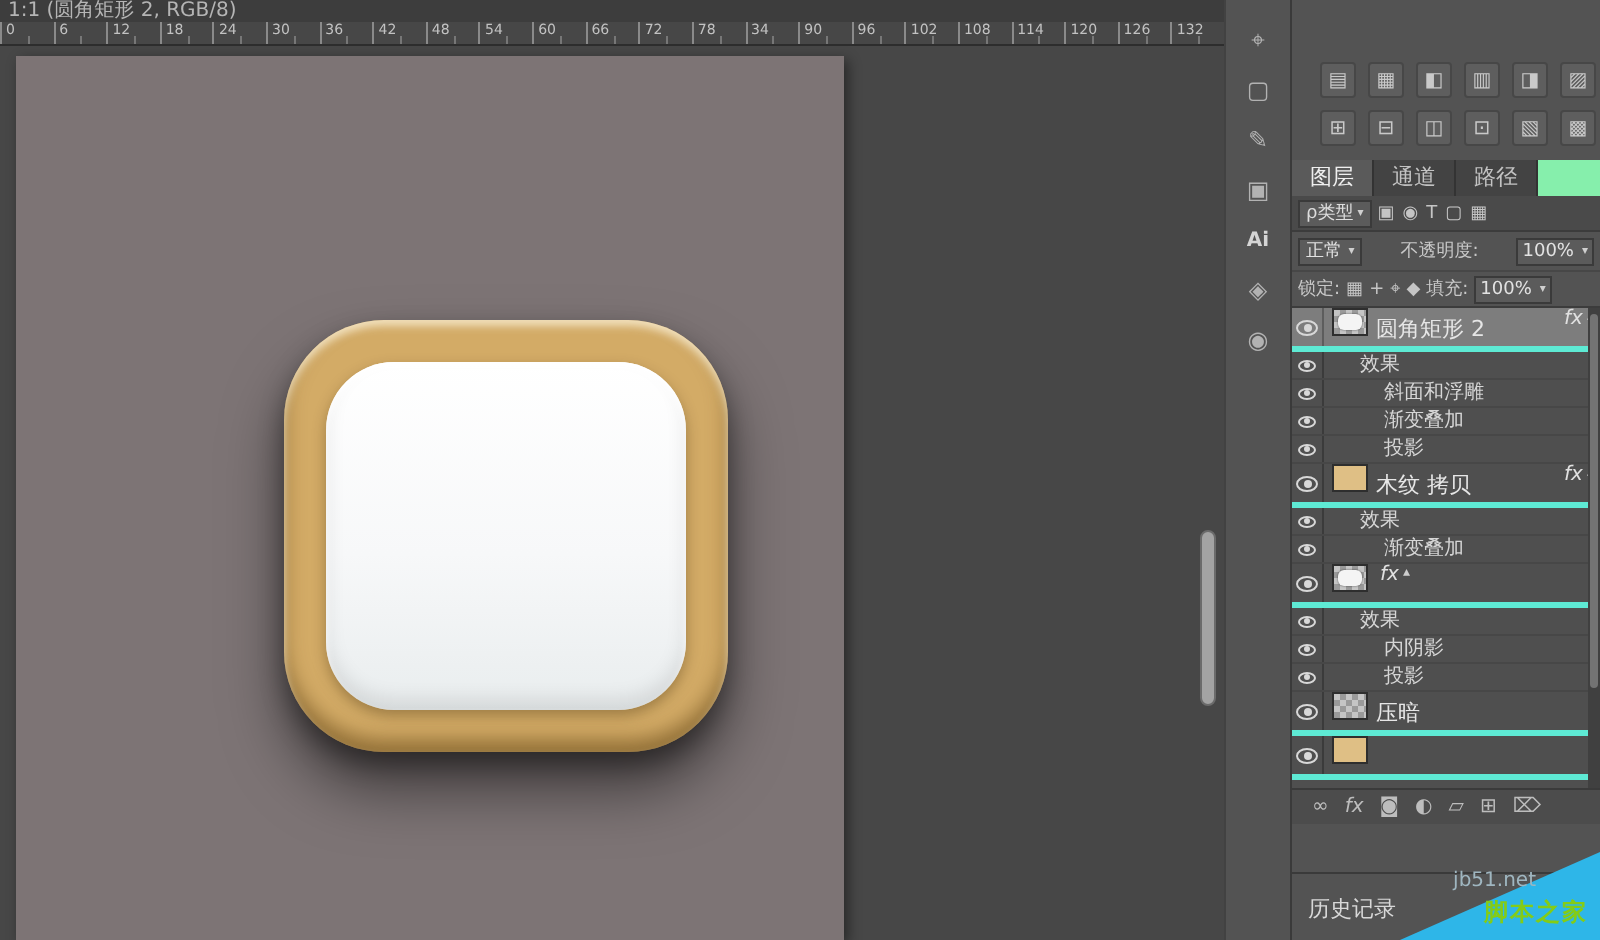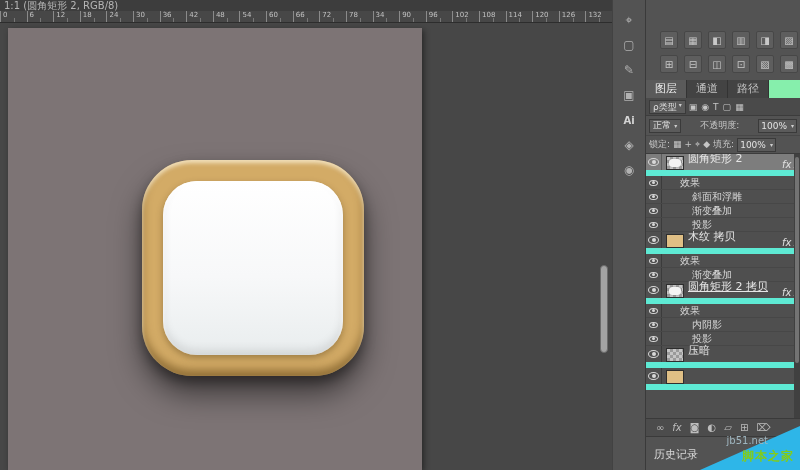--- a/index.html
+++ b/index.html
@@ -96,21 +96,21 @@
   .tab {
     padding:2px 9px 2px; font-size:11px; color:#c3c3c3; background:#434343;
     border-right:1px solid #333; line-height:14px;
   }
   .tab.active { background:#5a5a5a; color:#efefef; }
   .filter-row {
     height:18px; background:#4a4a4a; display:flex; align-items:center;
     border-bottom:1px solid #3c3c3c;
   }
   .kind-select {
-    display:flex; align-items:flex-start; height:14px; margin:0 3px;
+    display:flex; align-items:center; height:14px; margin:0 3px;
     background:#5b5b5b; border:1px solid #3a3a3a; font-size:9px; color:#ddd; padding:0 3px;
   }
   .filter-icons { display:flex; gap:4px; }
   .filter-icon { font-size:9px; color:#c5c5c5; }
   .blend-row {
     height:20px; display:flex; align-items:center; padding:0 3px; gap:19px;
     border-bottom:1px solid #474747;
   }
   .blend-select {
     display:flex; align-items:center; justify-content:space-between;
@@ -125,22 +125,22 @@
   .dd { font-size:6px; color:#cfcfcf; margin-left:2px; }
   .lock-row {
     height:18px; display:flex; align-items:center; padding:0 3px; gap:3px;
     border-bottom:1px solid #3c3c3c;
   }
   .lock-icons { display:flex; gap:3px; }
   .lock-icon { font-size:9px; color:#c5c5c5; }
   
   .layers-list { flex:1; background:#4f4f4f; position:relative; overflow:hidden; }
   .layer-row {
-    height:22px; display:flex; align-items:flex-end;
-    border-bottom:6px solid #5eead4;
+    height:22px; display:flex; align-items:flex-start;
+    border-bottom:3px solid #5eead4;
   }
   .layer-row.selected { background:var(--c-selection,#7d7d7d); }
   .eye-cell {
     width:16px; height:100%; flex:0 0 16px; display:flex; align-items:center;
     justify-content:center; border-right:1px solid rgba(0,0,0,.25);
   }
   .eye { width:11px; height:8px; border:1px solid #d8d8d8; border-radius:50%; position:relative; display:inline-block; }
   .eye::after {
     content:""; position:absolute; left:50%; top:50%; width:4px; height:4px;
     margin:-2px 0 0 -2px; border-radius:50%; background:#d8d8d8;
@@ -182,20 +182,21 @@
   
   .bottom-bar {
     height:18px; display:flex; align-items:center; gap:8px; padding-left:10px;
     background:#4c4c4c; border-top:1px solid #3a3a3a;
   }
   .bbar-icon { font-size:10px; color:#bdbdbd; }
   .bbar-icon.is-fx { font-style:italic; }
   .history-bar {
     height:34px; border-top:1px solid #3a3a3a; background:var(--c-panel,#535353);
     padding:6px 0 0 8px;
+    margin-top:24px;
   }
   .history-bar span { font-size:11px; color:#d8d8d8; }
   
   .wm-site {
     position:absolute; right:32px; bottom:24px; font-size:10px; color:#9fb6c0; z-index:5;
   }
   .wm-tri {
     position:absolute; right:0; bottom:0; width:0; height:0; z-index:4;
     border-left:100px solid transparent;
     border-bottom:44px solid var(--c-wm,#2eb6e8);
@@ -425,21 +426,20 @@
             <div class="eye-cell">
               <span class="eye small"></span>
             </div>
             <span class="eff-label lvl2">渐变叠加</span>
           </div>
           <div class="layer-row">
             <div class="eye-cell">
               <span class="eye"></span>
             </div>
             <span class="thumb shape-white"></span>
-            <span class="layer-name underlined">圆角矩形 2 拷贝</span>
             <span class="fx">fx</span>
             <span class="chev">▴</span>
           </div>
           <div class="eff-row">
             <div class="eye-cell">
               <span class="eye small"></span>
             </div>
             <span class="eff-label lvl1">效果</span>
           </div>
           <div class="eff-row">

